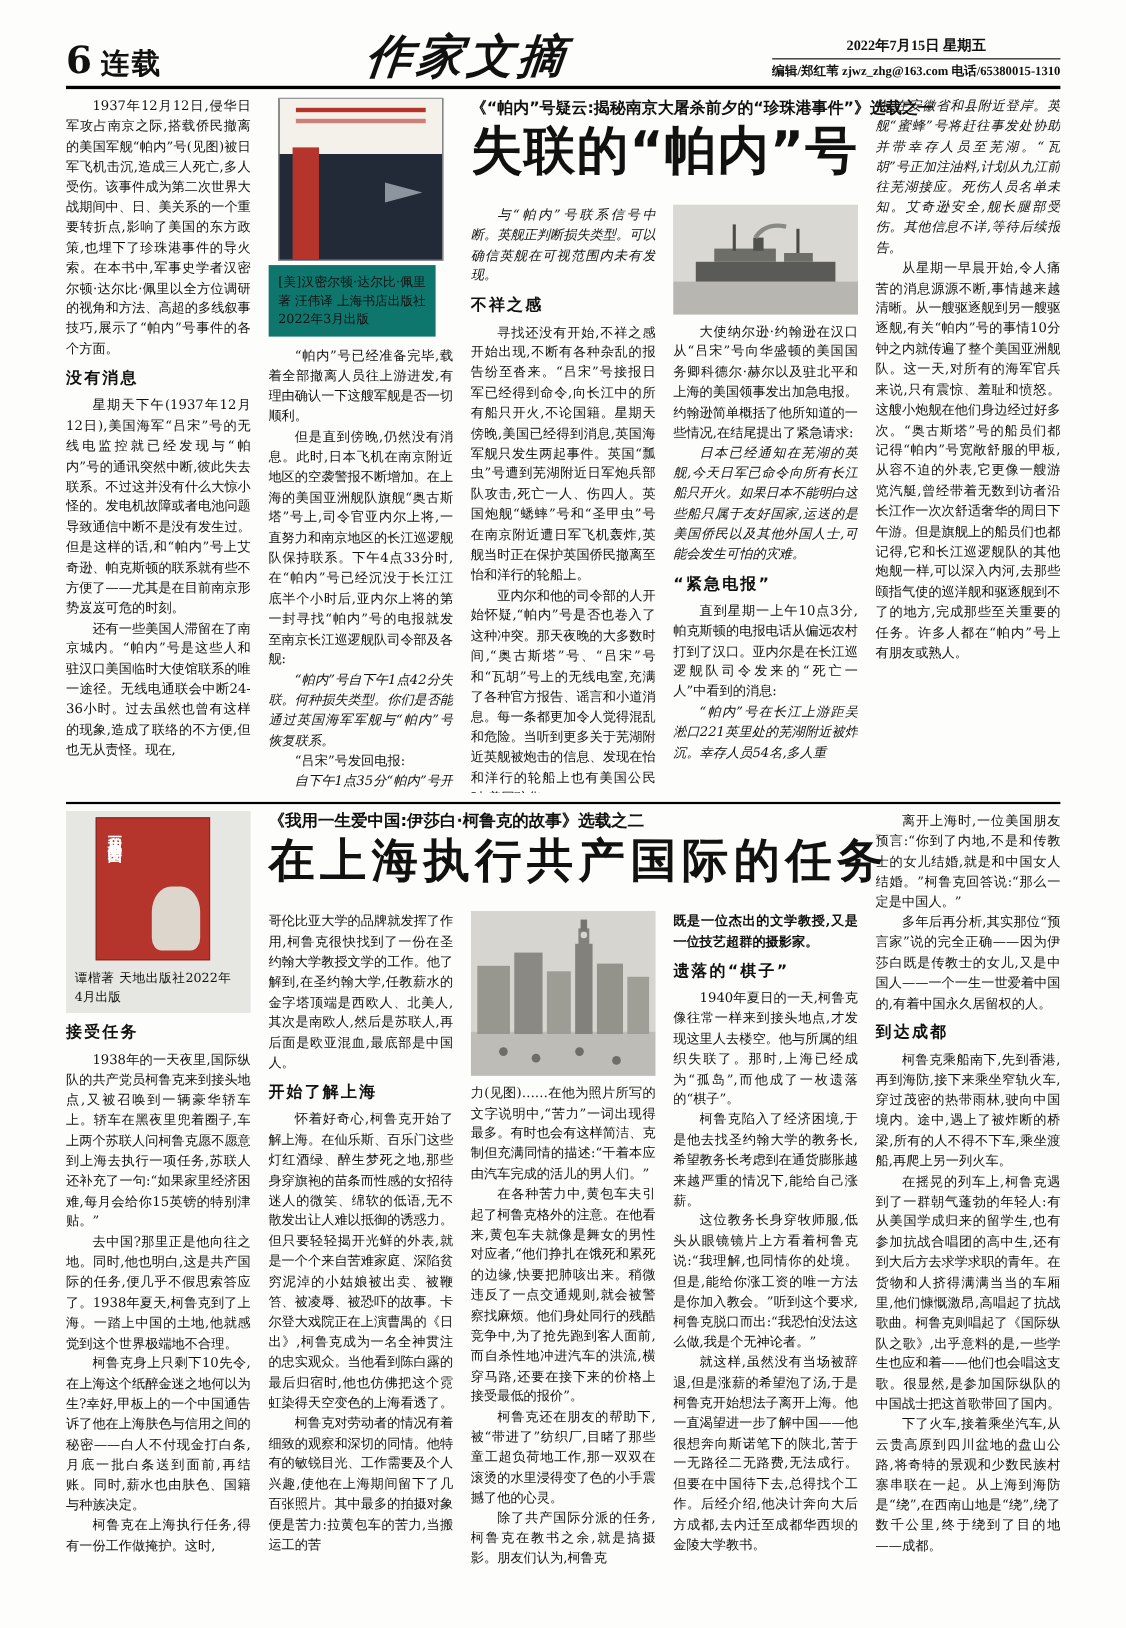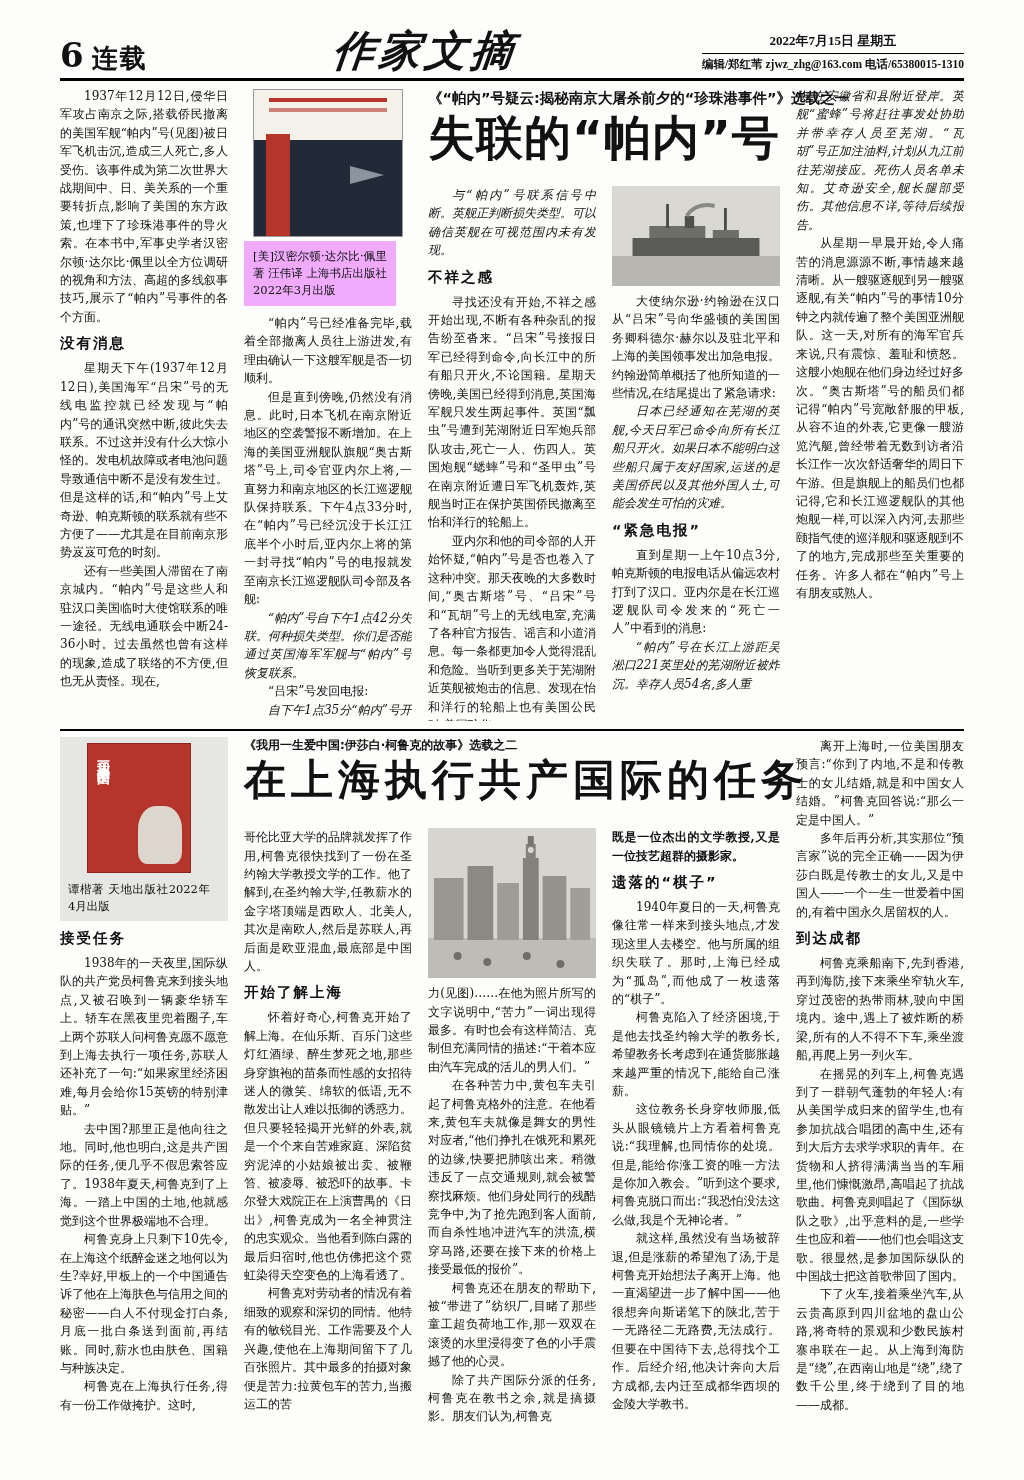--- a/index.html
+++ b/index.html
@@ -20,49 +20,49 @@
   .hdr-right{text-align:center;font-family:Liberation Serif, serif;}
   .hdr-date{font-size:13px;font-weight:bold;border-bottom:1px solid #000;padding-bottom:3px;margin-bottom:3px;}
   .hdr-editor{font-size:11.5px;font-weight:bold;}
   
   .art{display:grid;grid-template-columns:repeat(5,1fr);column-gap:16px;overflow:hidden;}
   .col{overflow:hidden;}
   .art p{margin:0;text-indent:2em;font-size:12px;line-height:18.4px;text-align:justify;}
   .art p.q{font-style:italic;}
   .art h3{font-family:"DejaVu Sans","Liberation Sans",sans-serif;font-size:14.5px;font-weight:bold;
     text-align:left;margin:8px 0 6px 0;letter-spacing:2px;}
-  .caption{background:#f0abfc;font-size:11.5px;line-height:17px;padding:7px 9px;margin:4px 16px 8px 0;text-align:justify;}
+  .caption{background:#0f766e;font-size:11.5px;line-height:17px;padding:7px 9px;margin:4px 16px 8px 0;text-align:justify;}
   
   .art1{height:634px;margin-top:6px;}
   .a1-col1{grid-column:1;grid-row:1/3;}
   .a1-col2{grid-column:2;grid-row:1/3;}
   .a1-head{grid-column:3/5;grid-row:1;height:96px;}
   .a1-col3{grid-column:3;grid-row:2;}
   .a1-col4{grid-column:4;grid-row:2;}
   .a1-col5{grid-column:5;grid-row:1/3;}
   .kicker1{font-family:"DejaVu Sans","Liberation Sans",sans-serif;font-size:14.5px;font-weight:bold;margin:2px 0 4px 0;white-space:nowrap;}
   .headline1{font-family:"DejaVu Sans","Liberation Sans",sans-serif;font-size:47px;font-weight:bold;
-    letter-spacing:1px;line-height:1.1;white-space:nowrap;}
+    letter-spacing:1px;line-height:1.1;white-space:nowrap;text-align:right;}
   .bookcover1{height:146px;width:88%;margin:2px auto 0 auto;position:relative;background:#222a38;overflow:hidden;border:1px solid #999;}
   .bookcover1 .band{position:absolute;top:0;left:0;right:0;height:34%;background:#f3f1ea;}
   .bookcover1 .stripe{position:absolute;top:30%;left:8%;width:16%;height:70%;background:#b5342c;}
   .bookcover1 .tline{position:absolute;left:10%;right:10%;height:4px;background:#b5342c;}
   .bookcover1 .plane{position:absolute;right:12%;top:52%;width:0;height:0;
     border-left:34px solid #8b949f;border-top:9px solid transparent;border-bottom:9px solid transparent;}
   
   .photo{width:100%;display:block;background:#cfcfc9;margin:0 0 6px 0;}
   
   .art2{border-top:2px solid #000;margin-top:8px;padding-top:6px;height:702px;}
   .a2-col1{grid-column:1;grid-row:1/3;}
   .a2-head{grid-column:2/5;grid-row:1;height:78px;}
   .a2-col2{grid-column:2;grid-row:2;}
   .a2-col3{grid-column:3;grid-row:2;}
   .a2-col4{grid-column:4;grid-row:2;}
   .a2-col5{grid-column:5;grid-row:1/3;}
-  .kicker2{font-family:"DejaVu Sans","Liberation Sans",sans-serif;font-size:12px;font-weight:bold;margin:0 0 2px 0;white-space:nowrap;}
+  .kicker2{font-family:"DejaVu Sans","Liberation Sans",sans-serif;font-size:15px;font-weight:bold;margin:0 0 2px 0;white-space:nowrap;}
   .headline2{font-family:"DejaVu Serif","Liberation Serif",serif;font-size:42px;font-weight:bold;
     letter-spacing:5px;line-height:1.15;white-space:nowrap;}
   .bookwrap2{background:#e6e6e3;padding:6px 16px 2px 6px;margin-bottom:4px;}
   .bookcover2{position:relative;width:70%;height:128px;margin:0 auto;background:#b5342c;border:1px solid #8a2620;}
   .bookcover2 .vtitle{position:absolute;top:6px;left:6px;writing-mode:vertical-rl;
     color:#fff;font-family:"DejaVu Sans",sans-serif;font-weight:bold;font-size:13px;letter-spacing:2px;}
   .bookcover2 .face{position:absolute;right:8px;bottom:8px;width:44px;height:58px;background:#ddd6cc;border-radius:40% 40% 20% 20%;}
 </style>
 </head>
 <body>

